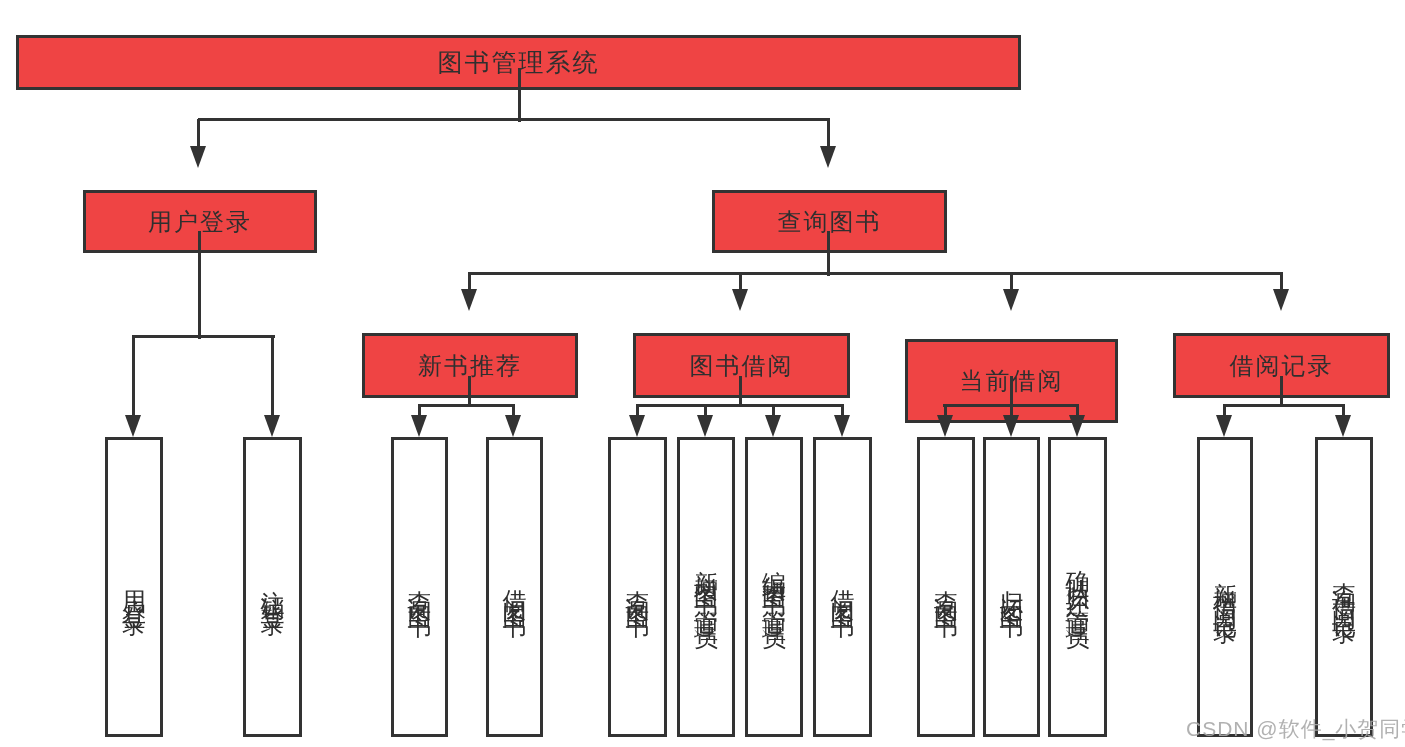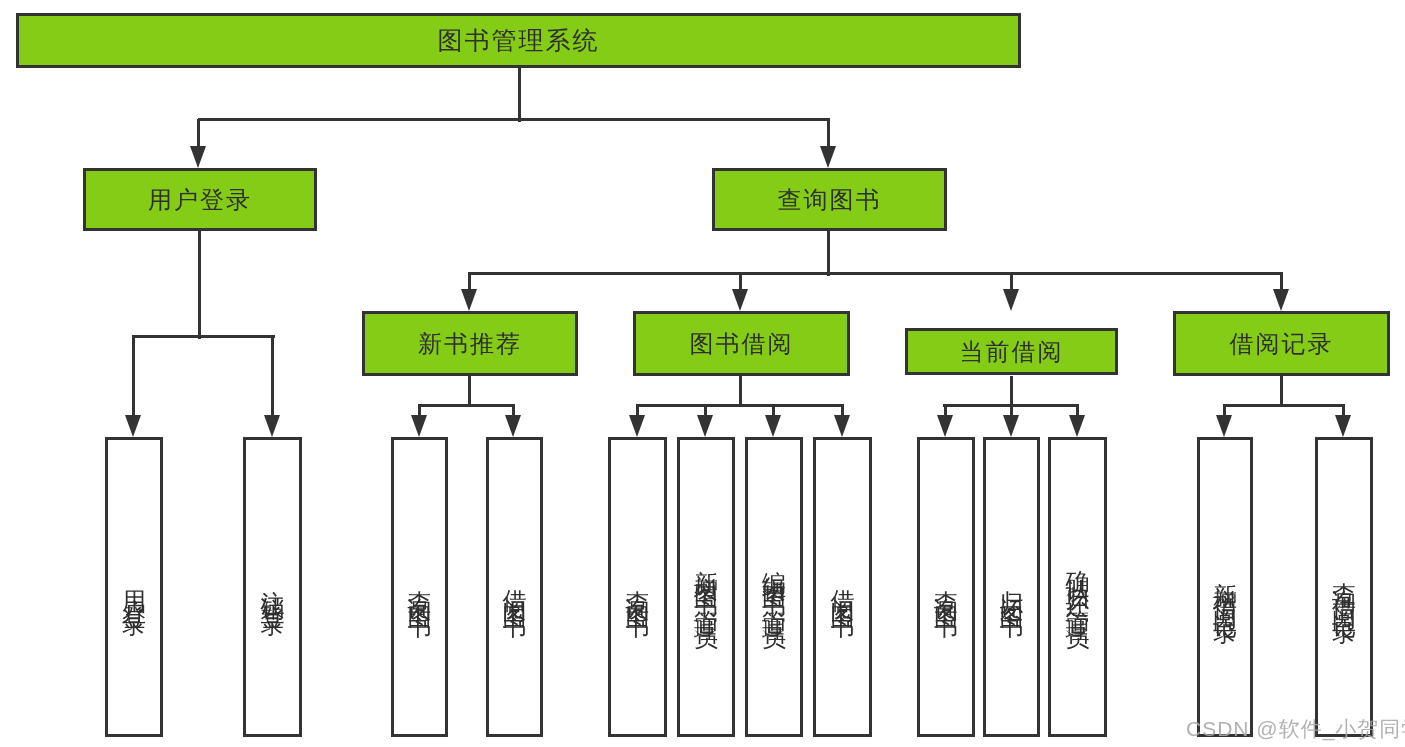--- a/index.html
+++ b/index.html
@@ -11,26 +11,27 @@
     position:relative;
     width:1405px;height:747px;
     background:#ffffff;
     font-family:"Liberation Sans", sans-serif;
     overflow:hidden;
   }
   .hbox{
     position:absolute;
     box-sizing:border-box;
     border:3px solid var(--line);
-    background:#84cc16;
+    background:#ef4444;
     display:flex;align-items:center;justify-content:center;
     color:var(--text);
     font-size:24px;
     letter-spacing:2px;
     white-space:nowrap;
+    margin-top:22px;
   }
   .root-box{font-size:25px;}
   .vbox{
     position:absolute;
     box-sizing:border-box;
     border:3px solid var(--line);
     background:#ffffff;
     display:flex;align-items:center;justify-content:center;
     color:var(--text);
     font-size:24px;
@@ -63,21 +64,21 @@
 
 <div id="diagram">
 
   <div class="hbox root-box" style="left:16px;top:13px;width:1005px;height:55px;">图书管理系统</div>
 
   <div class="hbox" style="left:83px;top:168px;width:234px;height:63px;">用户登录</div>
   <div class="hbox" style="left:712px;top:168px;width:235px;height:63px;">查询图书</div>
 
   <div class="hbox" style="left:362px;top:311px;width:216px;height:65px;">新书推荐</div>
   <div class="hbox" style="left:633px;top:311px;width:217px;height:65px;">图书借阅</div>
-  <div class="hbox" style="left:905px;top:328px;width:213px;height:47px;">当前借阅</div>
+  <div class="hbox" style="left:905px;top:317px;width:213px;height:84px;">当前借阅</div>
   <div class="hbox" style="left:1173px;top:311px;width:217px;height:65px;">借阅记录</div>
 
   <div class="vbox" style="left:105px;width:58px;">用户登录</div>
   <div class="vbox" style="left:243px;width:59px;">注销登录</div>
 
   <div class="vbox" style="left:391px;width:57px;">查询图书</div>
   <div class="vbox" style="left:486px;width:57px;">借阅图书</div>
 
   <div class="vbox" style="left:608px;width:59px;">查询图书</div>
   <div class="vbox" style="left:677px;width:58px;">新增图书（管理员）</div>

